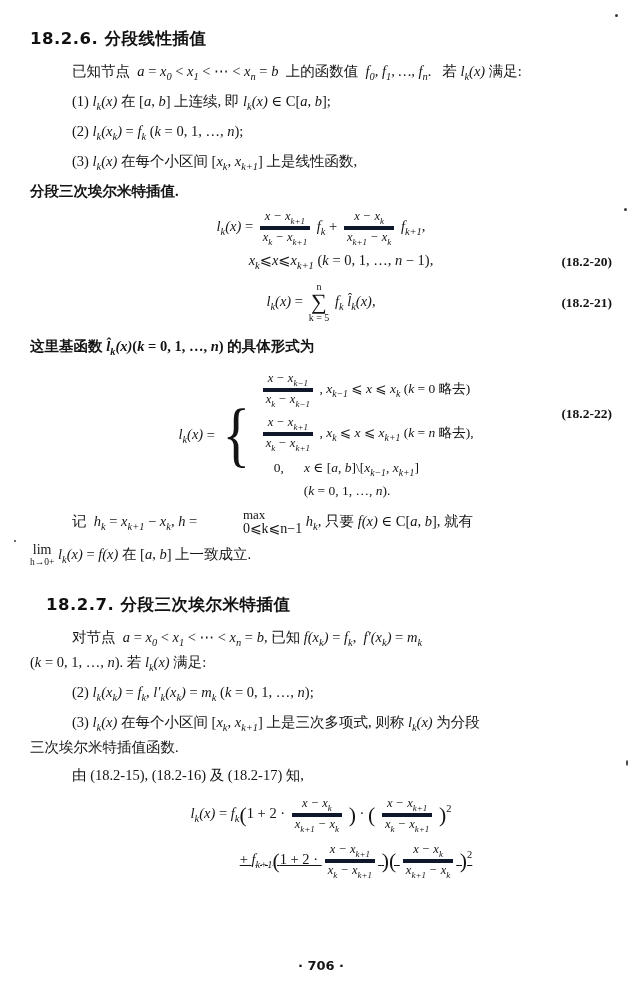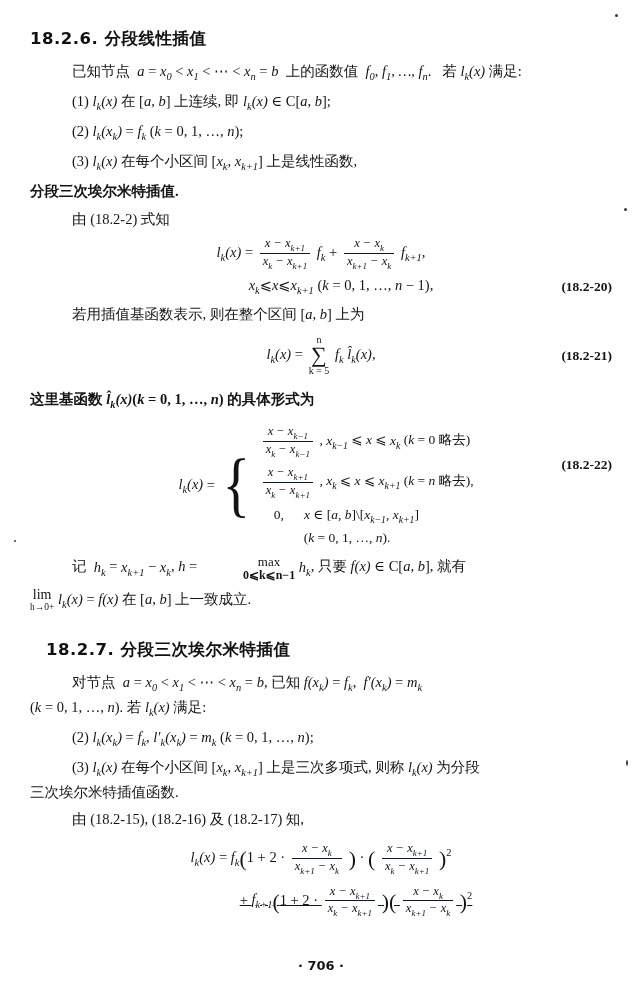--- a/index.html
+++ b/index.html
@@ -74,21 +74,21 @@
   .math { font-style: italic; font-family: "Liberation Serif", serif; }
   .upr { font-style: normal; }
   .frac {
     display: inline-block;
     vertical-align: middle;
     text-align: center;
     margin: 0 3px;
     line-height: 1.15;
     font-size: 12.5px;
   }
-  .frac .num { display: block; padding: 0 3px; border-bottom: 1px solid #0f172a; }
+  .frac .num { display: block; padding: 0 3px; border-bottom: 4px solid #0f172a; }
   .frac .den { display: block; padding: 0 3px; }
   .sup { font-size: 0.72em; vertical-align: super; }
   .sub { font-size: 0.72em; vertical-align: sub; }
   .sum {
     display: inline-block;
     vertical-align: middle;
     text-align: center;
     font-size: 12px;
     line-height: 1.0;
     margin: 0 2px;
@@ -98,26 +98,26 @@
   .limop {
     display: inline-block;
     text-align: center;
     vertical-align: middle;
     line-height: 1.05;
     font-size: 14px;
   }
   .limop .lo { display: block; font-size: 9.5px; }
   .maxop {
     display: inline-block;
-    text-align: center;
+    text-align: left;
     vertical-align: middle;
     line-height: 1.05;
     font-size: 13px;
   }
-  .maxop .lo { display: block; font-size: 12px; font-weight: bold; }
+  .maxop .lo { display: block; font-size: 14px; }
   .cases {
     display: inline-block;
     vertical-align: middle;
     position: relative;
     padding-left: 16px;
     text-align: left;
   }
   .brace {
     position: absolute;
     left: 0; top: 50%;
@@ -172,44 +172,38 @@
     </p>
 
     <p class="para indent">
       (3) <span class="math">l<span class="sub">k</span>(x)</span> 在每个小区间 [<span class="math">x<span class="sub">k</span></span>, <span class="math">x<span class="sub">k+1</span></span>] 上是线性函数,
     </p>
 
     <p class="para bold">
       分段三次埃尔米特插值.
     </p>
 
-    <p class="para indent">
-      由 (18.2-2) 式知
-    </p>
 
     <div class="eq-block">
       <div class="eq-center">
         <span class="math">l<span class="sub">k</span>(x)</span> =
         <span class="frac"><span class="num math">x − x<span class="sub">k+1</span></span><span class="den math">x<span class="sub">k</span> − x<span class="sub">k+1</span></span></span>
         <span class="math">f<span class="sub">k</span></span> +
         <span class="frac"><span class="num math">x − x<span class="sub">k</span></span><span class="den math">x<span class="sub">k+1</span> − x<span class="sub">k</span></span></span>
         <span class="math">f<span class="sub">k+1</span></span>,
       </div>
     </div>
 
     <div class="eq-block">
       <div class="eq-center" style="padding-left:40px;">
         <span class="math">x<span class="sub">k</span></span>⩽<span class="math">x</span>⩽<span class="math">x<span class="sub">k+1</span></span> (<span class="math">k</span> = 0, 1, …, <span class="math">n</span> − 1),
       </div>
       <span class="eq-num">(18.2-20)</span>
     </div>
 
-    <p class="para indent">
-      若用插值基函数表示, 则在整个区间 [<span class="math">a</span>, <span class="math">b</span>] 上为
-    </p>
 
     <div class="eq-block" style="margin:10px 0 12px 0;">
       <div class="eq-center">
         <span class="math">l<span class="sub">k</span>(x)</span> =
         <span class="sum"><span class="lim">n</span><span class="big">∑</span><span class="lim">k = 5</span></span>
         <span class="math">f<span class="sub">k</span> l̂<span class="sub">k</span>(x)</span>,
       </div>
       <span class="eq-num">(18.2-21)</span>
     </div>
 

